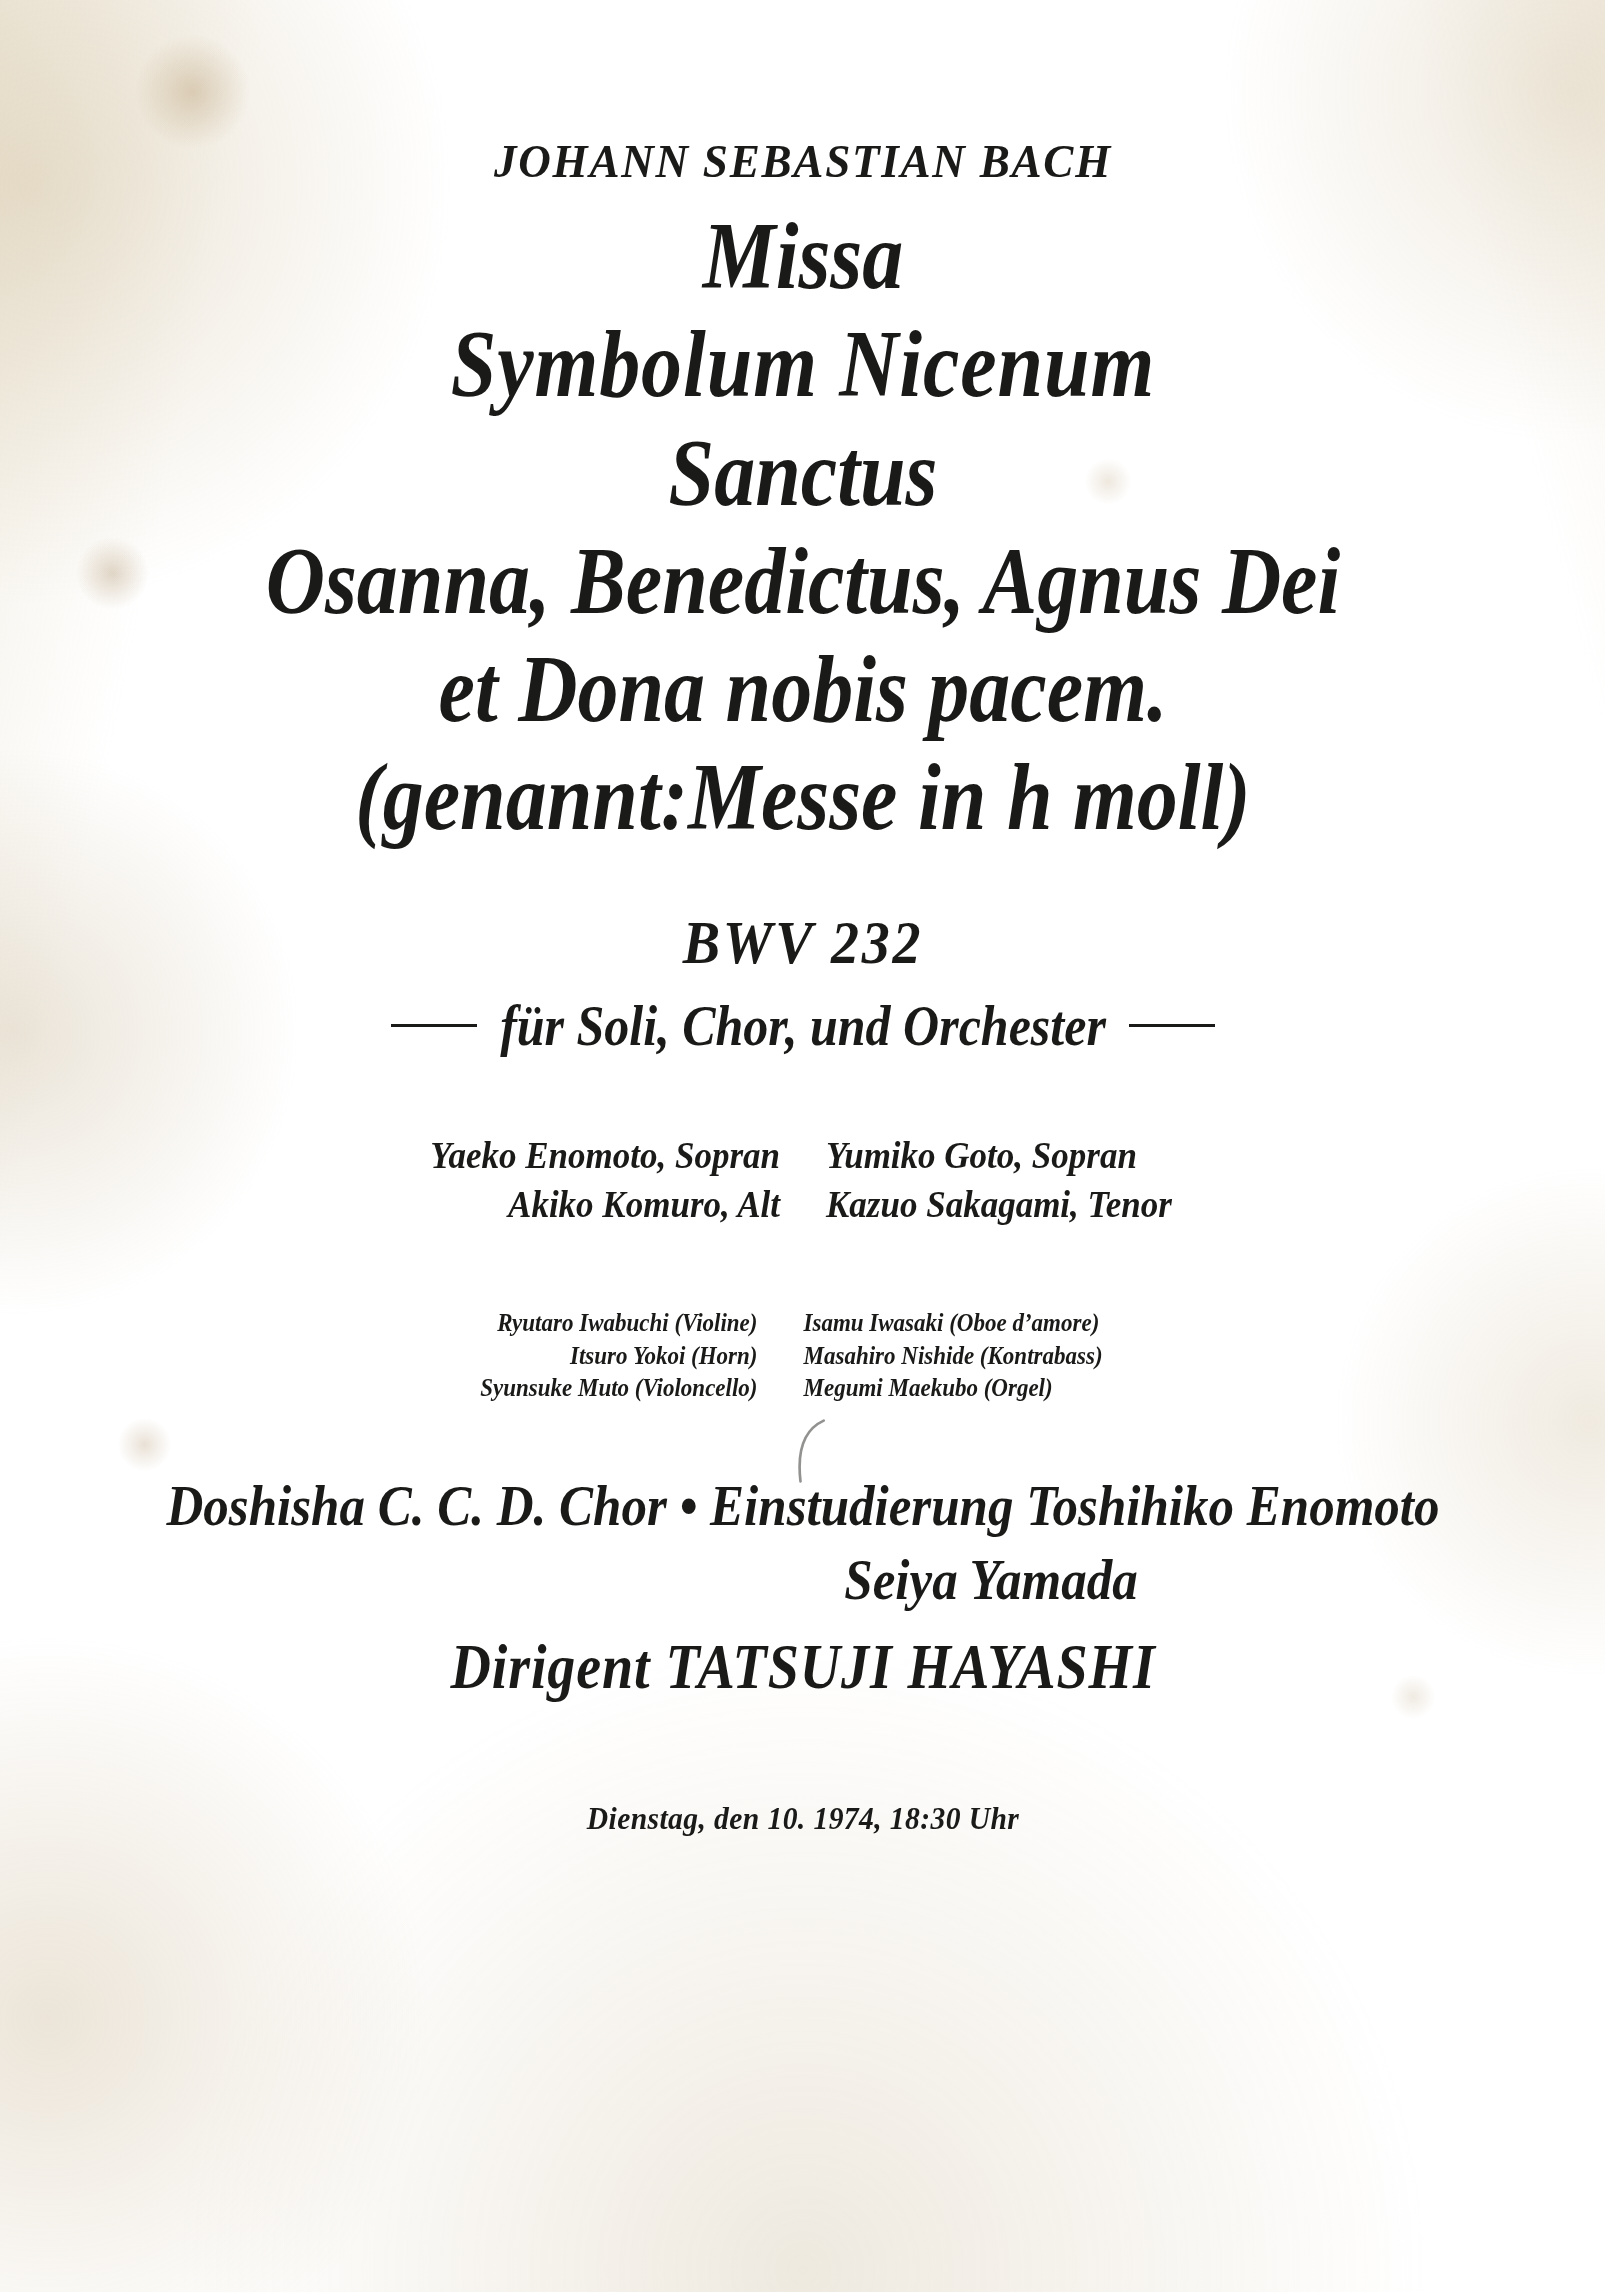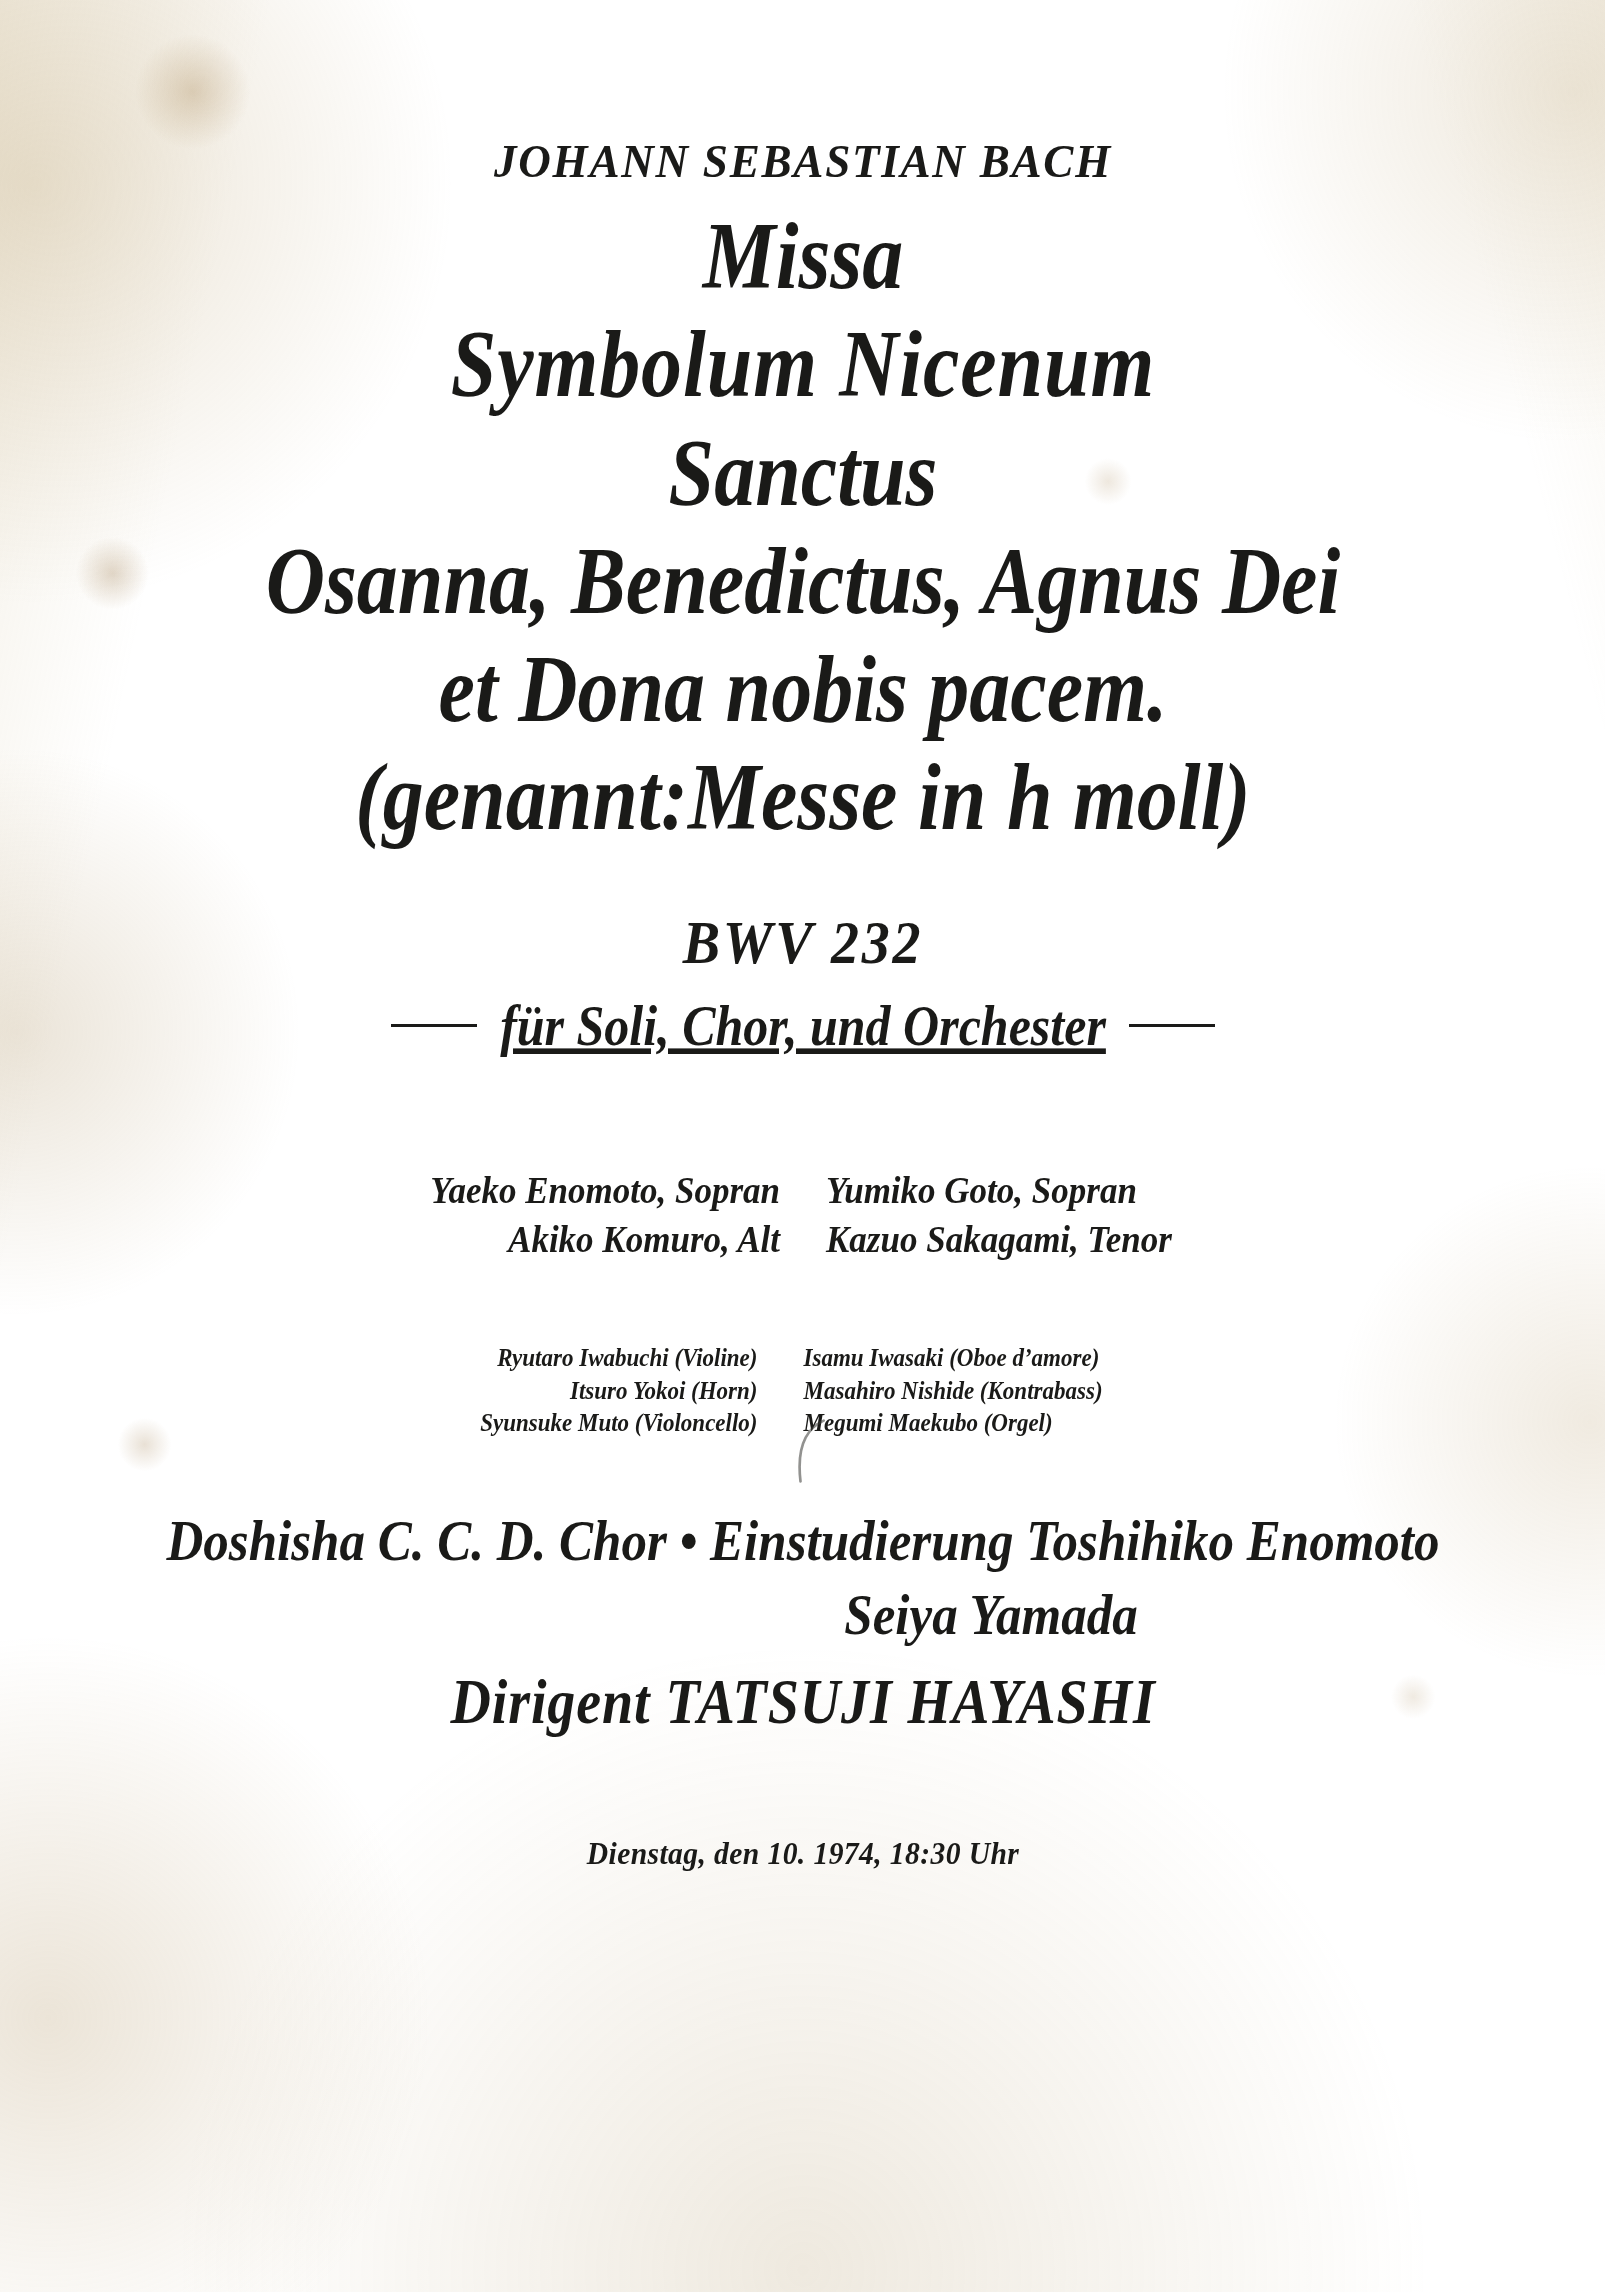--- a/index.html
+++ b/index.html
@@ -82,38 +82,37 @@
     letter-spacing: 2.7px;
     margin-top: 63px;
     transform: scaleY(1.1);
   }
   .scoring-row {
     display: flex;
     align-items: center;
     justify-content: center;
     gap: 23px;
     margin-top: 23px;
-    text-decoration: underline;
   }
   .scoring-row .rule {
     width: 86px;
     height: 3.6px;
     background: #1a1a18;
   }
   .scoring {
     font-style: italic;
     font-weight: 700;
     font-size: 50px;
     white-space: nowrap;
     transform: scaleY(1.12);
   }
 
   
   .soloists {
-    margin-top: 111px;
+    margin-top: 76px;
     display: inline-block;
   }
   .perf-row {
     display: flex;
     justify-content: center;
     white-space: nowrap;
     line-height: 1.42;
   }
   .perf-row .col-l {
     text-align: right;

